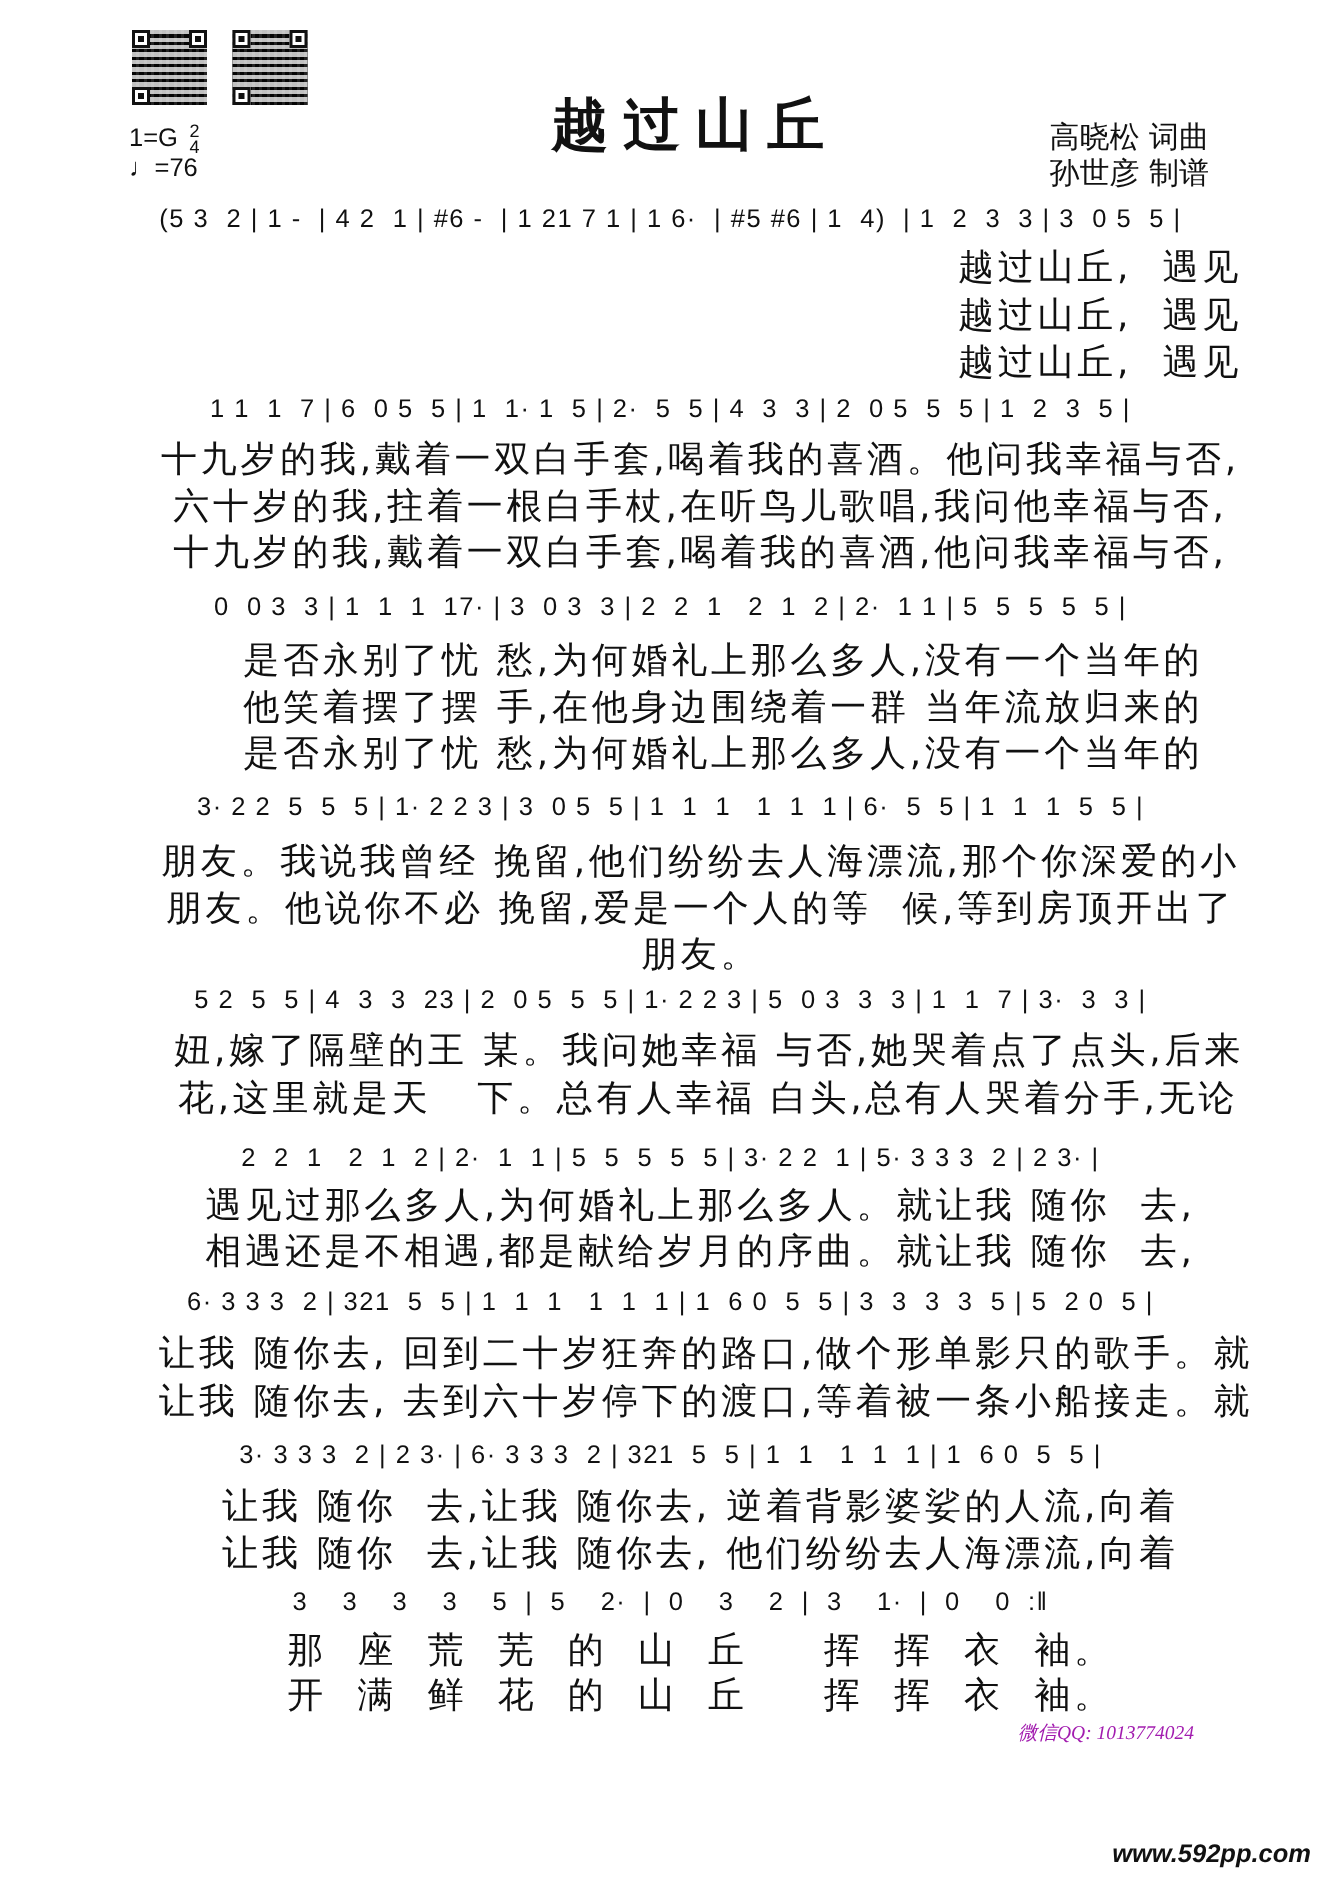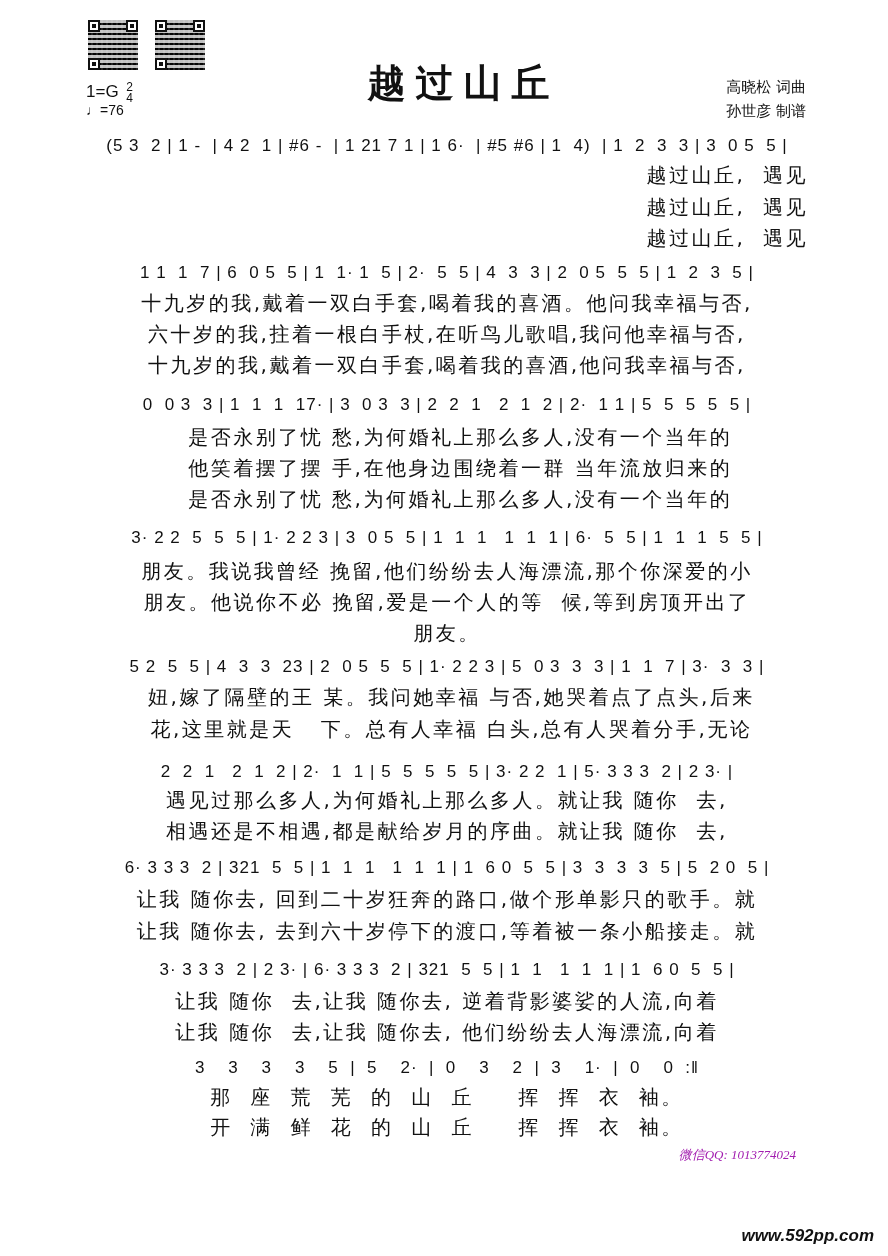--- a/index.html
+++ b/index.html
@@ -7,25 +7,25 @@
   .qr{position:absolute;top:20px;width:50px;height:50px;background:
       repeating-linear-gradient(90deg,#222 0 3px,#fff 3px 5px),#222;
       background-blend-mode:multiply;}
   .qr::before{content:"";position:absolute;inset:0;background:
       repeating-linear-gradient(0deg,transparent 0 2px,rgba(255,255,255,.75) 2px 5px);}
   .qr .f{position:absolute;width:12px;height:12px;border:2px solid #111;background:#fff;box-sizing:border-box;}
   .qr .f::after{content:"";position:absolute;left:2px;top:2px;width:4px;height:4px;background:#111;}
   .title{position:absolute;left:0;right:0;top:58px;text-align:center;font-size:38px;font-weight:bold;letter-spacing:10px;font-family:"DejaVu Serif",serif;margin-left:39px;}
   .key{position:absolute;left:86px;top:82px;font-family:"Liberation Sans",sans-serif;font-size:17px;}
   .ts{display:inline-flex;flex-direction:column;font-size:12px;line-height:11px;vertical-align:middle;margin-left:3px;text-align:center;}
-  .tempo{position:absolute;left:86px;top:102px;font-family:"Liberation Sans",sans-serif;font-size:14px;}
-  .credit{position:absolute;right:82px;font-size:15px;font-family:"DejaVu Sans",sans-serif;}
+  .tempo{position:absolute;left:86px;top:102px;font-family:"Liberation Sans",sans-serif;font-size:17px;}
+  .credit{position:absolute;right:82px;font-size:20px;font-family:"DejaVu Sans",sans-serif;}
   .line{position:absolute;left:86px;width:722px;white-space:pre;text-align:center;}
   .notes{font-family:"Liberation Sans Narrow","Liberation Sans",sans-serif;font-size:17px;letter-spacing:1px;height:24px;}
-  .lyr{font-family:"DejaVu Sans",sans-serif;font-size:20px;letter-spacing:2.5px;height:28px;}
+  .lyr{font-family:"DejaVu Sans",sans-serif;font-size:24px;letter-spacing:2.5px;height:28px;margin-left:20px;}
   .lyr.r{text-align:right;}
   .footer-qq{position:absolute;right:92px;top:1146px;font-family:"Liberation Serif",serif;font-style:italic;font-size:13px;color:#a21caf;}
   .footer-site{position:absolute;right:14px;top:1226px;font-family:"Liberation Sans",sans-serif;font-style:italic;font-weight:bold;font-size:17px;color:#111;margin-left:44px;}
 </style>
 </head>
 <body>
 
 <div class="qr" style="left:88px;">
   <span class="f" style="left:0;top:0"></span>
     <span class="f" style="right:0;top:0"></span>

